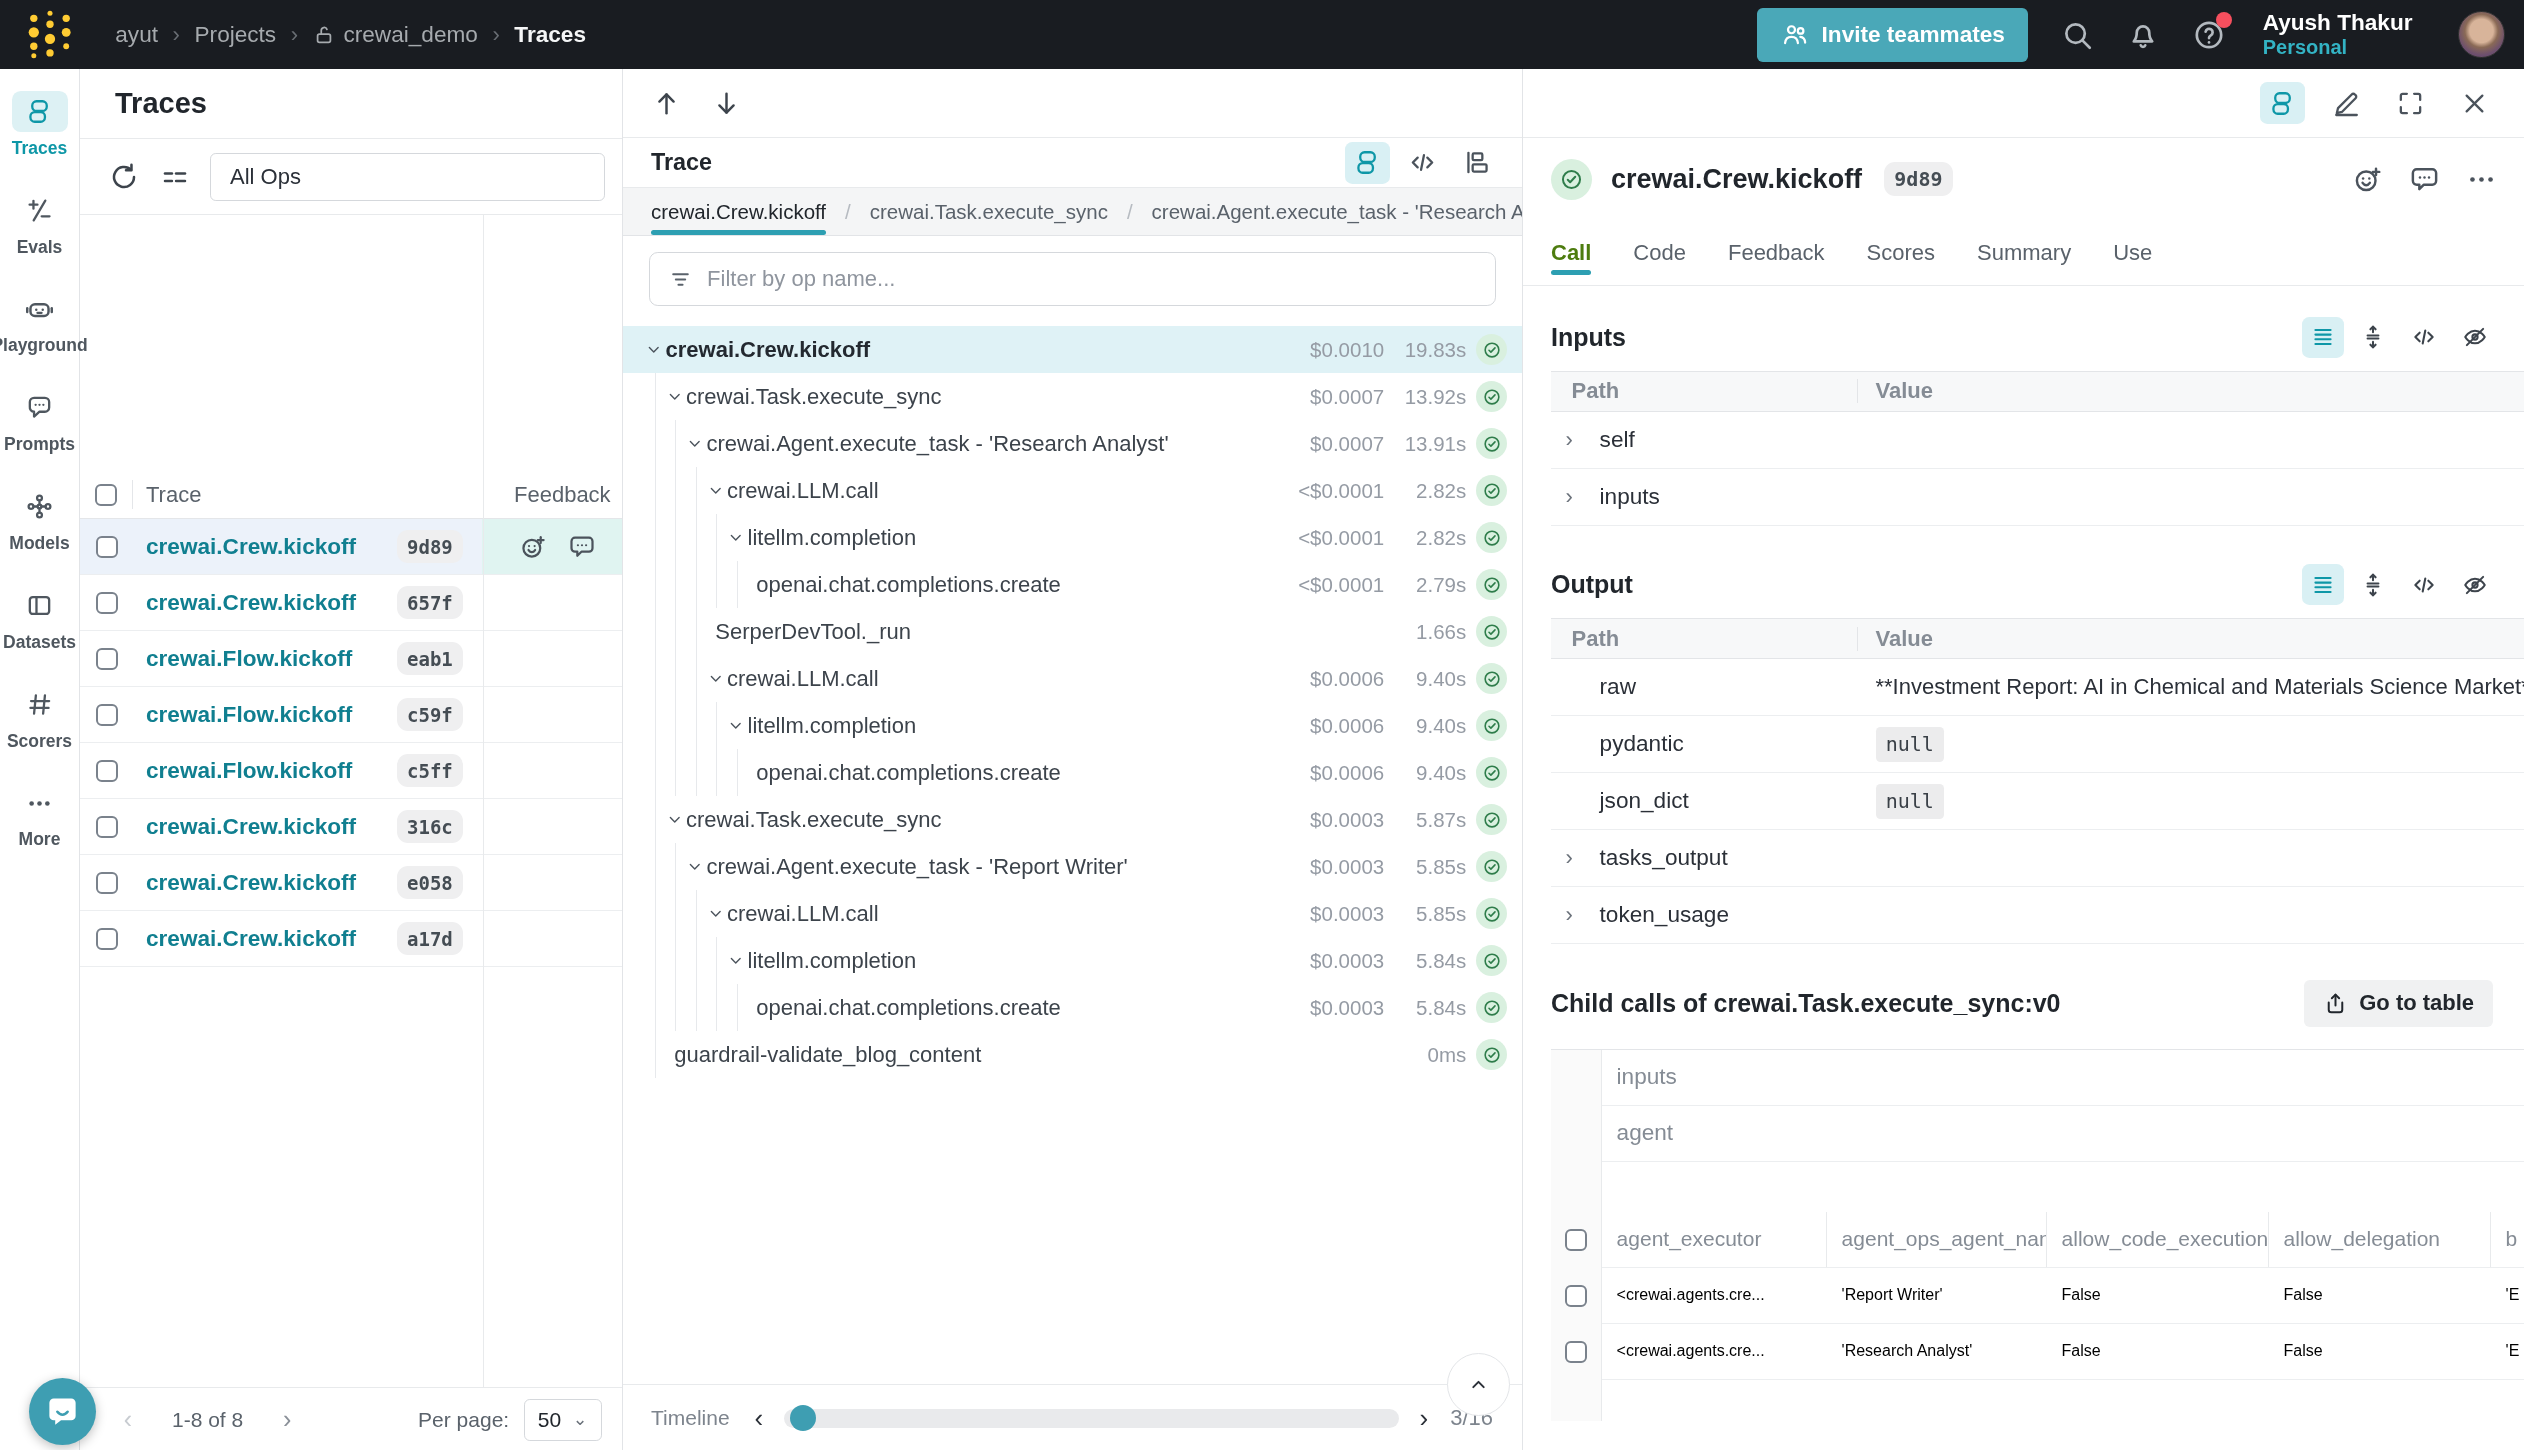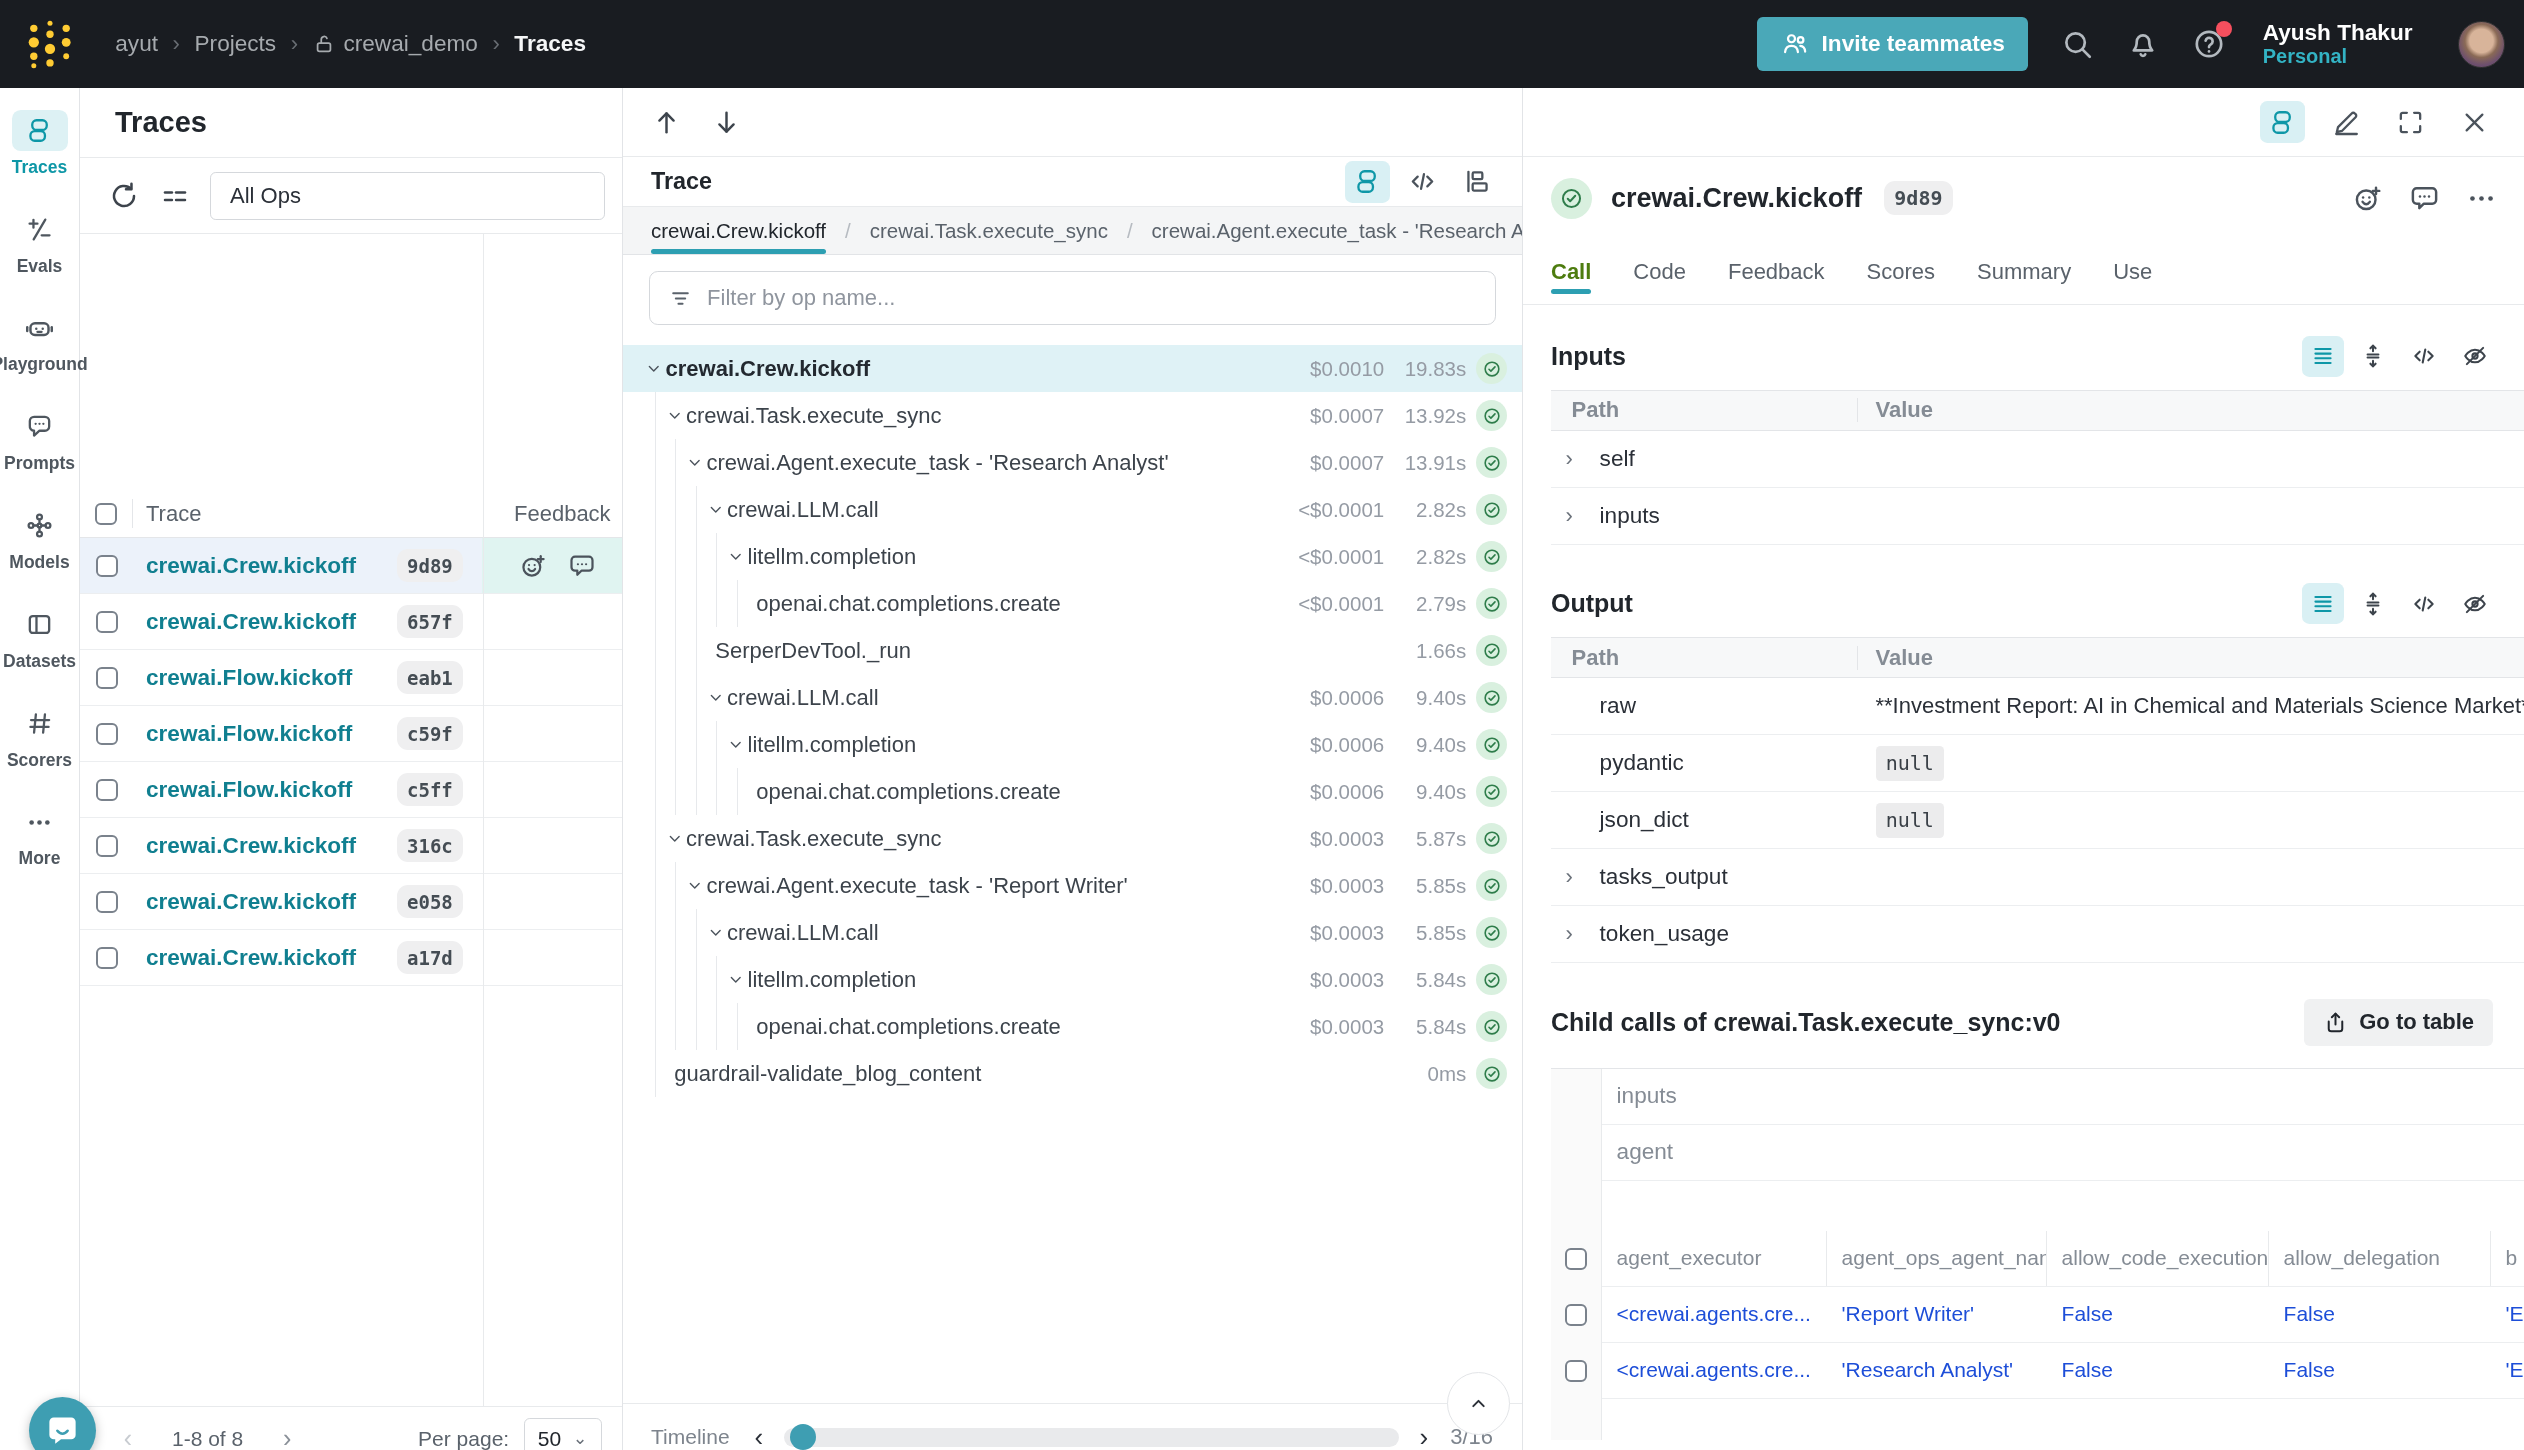--- a/index.html
+++ b/index.html
@@ -2,21 +2,21 @@
 <html style="font-size:11.7px"><head>
 <meta charset="utf-8">
 <style>
 * { box-sizing: border-box; margin: 0; padding: 0; }
 html,body { width:2525px; height:1451px; overflow:hidden; background:#fff;
   font-family:"Liberation Sans", sans-serif; color:#2b3038; }
 svg { display:block; }
 .ic { stroke:currentColor; fill:none; stroke-width:1.9; stroke-linecap:round; stroke-linejoin:round; }
 
 
-.topbar { height:88px; background:#191c21; display:flex; align-items:center; padding:0 20.5px; }
+.topbar { height:69px; background:#191c21; display:flex; align-items:center; padding:0 20.5px; }
 .logo { width:48px; height:53px; margin:0 41px 0 5.8px; flex:none; }
 .crumbs { display:flex; align-items:center; gap:14.6px; font-size:22.6px; color:#a6aaae; white-space:nowrap; }
 .crumb-sep { color:#686d73; font-size:22px; }
 .crumb-proj { display:flex; align-items:center; gap:8.8px; }
 .crumb-last { color:#f5f6f7; font-weight:700; }
 .tb-right { margin-left:auto; display:flex; align-items:center; gap:32px; }
 .invite-btn { display:flex; align-items:center; gap:13px; background:#4aa8b8; color:#fff;
   font-size:22.6px; font-weight:600; height:54px; padding:0 23.4px; border-radius:5.8px; cursor:pointer; }
 .tb-icon { color:#b3b9bf; position:relative; width:34px; height:34px; }
 .red-dot { position:absolute; top:-5.8px; right:-5.8px; width:16px; height:16px; border-radius:50%; background:#f64f5e; }
@@ -149,21 +149,21 @@
   display:flex; align-items:center; gap:11.7px; padding:0 19px; font-size:22px; font-weight:600; color:#21262c; cursor:pointer; }
 .ctable { margin-top:23.4px; border-top:0.7px solid #e3e5e8; }
 .crow { display:flex; align-items:stretch; }
 .crow .cbc { width:51px; background:#fafafa; border-right:0.7px solid #e8eaec; display:flex; align-items:center; justify-content:center; flex:none; }
 .crow .rest { flex:1; display:flex; align-items:center; border-bottom:0.7px solid #eceef0; min-width:0; }
 .crow.grp { height:56px; }
 .crow.grp .rest { padding-left:14.6px; color:#858c95; font-size:22.6px; }
 .crow.gap { height:50px; }
 .crow.gap .rest { border-bottom:none; }
 .crow.chead { height:56px; color:#858c95; font-size:21px; }
-.crow.cdata { height:56px; color:#1d4ed8; font-size:21px;text-align:right; }
+.crow.cdata { height:56px; color:#000000; font-size:16px;text-align:right; }
 .ccell { padding-left:14.6px; white-space:nowrap; overflow:hidden; flex:none; display:flex; align-items:center; height:100%; }
 .crow.chead .ccell { border-right:0.7px solid #e8eaec; }
 .crow.chead .ccell:last-child { border-right:none; }
 .w1{width:225px;} .w2{width:220px;} .w3{width:222px;} .w4{width:222px;} .w5{flex:1; min-width:0;}
 .crow.tail { height:41px; }
 .crow.tail .rest { border-bottom:none; }
 </style>
 </head>
 <body>
 

